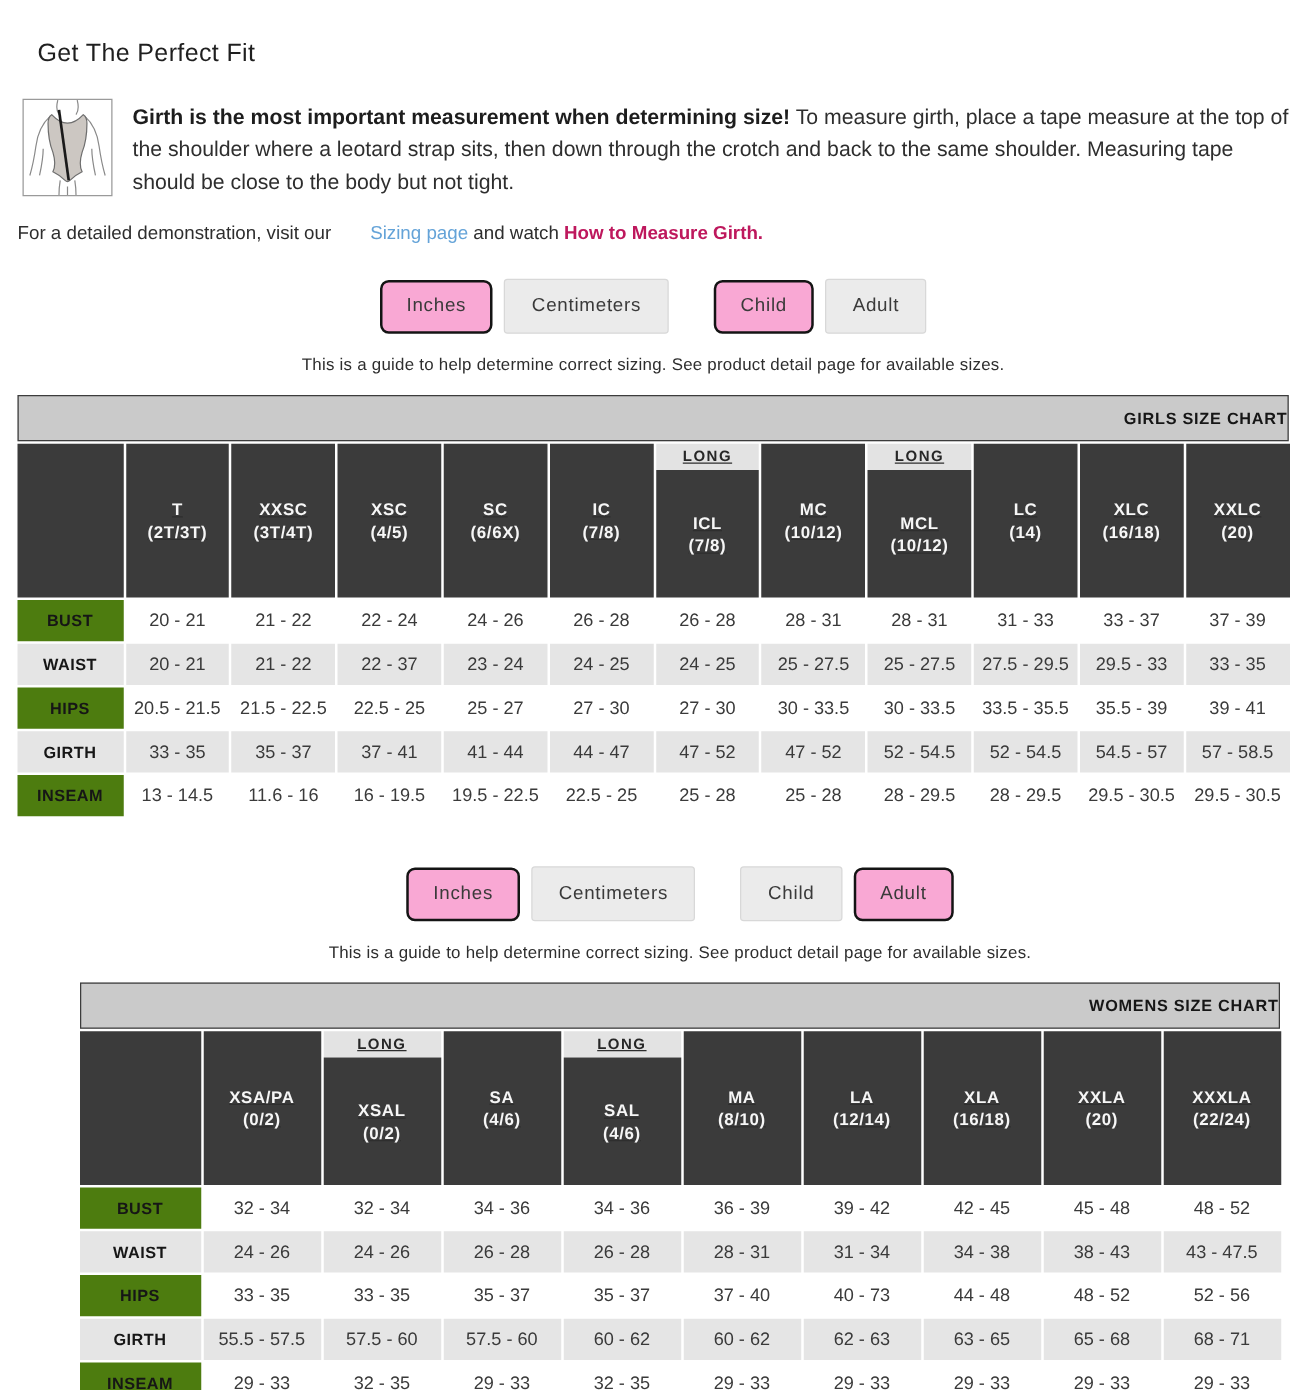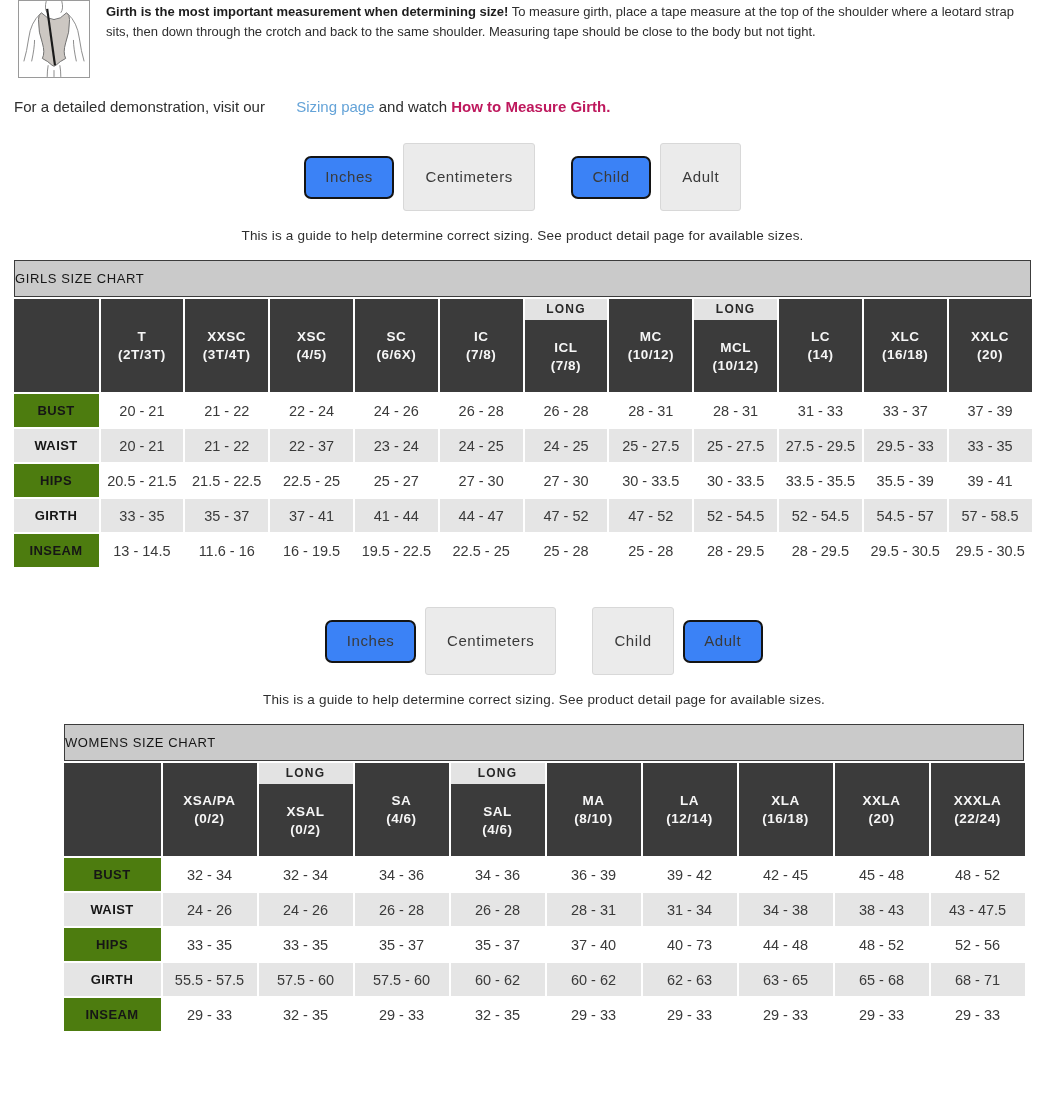--- a/index.html
+++ b/index.html
@@ -18,51 +18,51 @@
   }
   main{padding:0 10px 10px 14px;}
 
   .page-title{
     font-size:20px;font-weight:500;color:#1f1f1f;
     letter-spacing:.3px;margin:32px 0 24px 16px;
   }
   .intro{display:flex;gap:16px;margin:0 0 20px 4px;align-items:flex-start;}
   .fit-icon{width:72px;height:78px;border:1px solid #9a9a9a;flex:none;background:#fff;}
   .fit-icon svg{width:100%;height:100%;display:block;}
-  .intro-text{margin:2px 0 0;font-size:13px;line-height:1.52;color:#2e2e2e;max-width:940px;}
+  .intro-text{margin:2px 0 0;font-size:17px;line-height:1.52;color:#2e2e2e;max-width:940px;}
   .intro-text strong{color:#1d1d1d;}
   .demo-line{font-size:15px;margin:0 0 28px 0;color:#2e2e2e;}
   .demo-line a{color:var(--link-blue);text-decoration:none;cursor:pointer;margin-left:27px;}
   .demo-line strong{color:#be185d;}
 
   .btn-row{display:flex;justify-content:center;align-items:center;gap:9px;margin:0 0 17px;}
   .btn{
     font-family:inherit;font-size:15px;letter-spacing:.6px;color:#3a3a3a;
     background:#ebebeb;border:1px solid #d8d8d8;border-radius:3px;
-    padding:24px 21px;line-height:1.2;cursor:pointer;
+    padding:12px 21px;line-height:1.2;cursor:pointer;
   }
   .btn.selected{
-    background:#3b82f6;border:2.5px solid #141414;border-radius:7px;
+    background:#f9a8d4;border:2.5px solid #141414;border-radius:7px;
     padding:10.5px 19.5px;
   }
   .btn-gap{width:18px;flex:none;}
 
   .note{text-align:center;font-size:13.5px;color:#2e2e2e;margin:0 0 17px;letter-spacing:.2px;}
 
   .chart-title{
     background:var(--chart-titlebar-bg);border:1px solid #3c3c3c;
-    text-align:left;font-weight:normal;font-size:13px;letter-spacing:.6px;
+    text-align:right;font-weight:bold;font-size:13px;letter-spacing:.6px;
     color:#161616;padding:10px 0;
   }
   table{
     border-collapse:separate;border-spacing:2.5px;
     width:calc(100% + 5px);margin-left:-2.5px;table-layout:fixed;
   }
   th,td{padding:0;}
-  thead th{height:93px;vertical-align:top;}
+  thead th{height:123px;vertical-align:top;text-decoration:underline;}
   thead th.corner{background:var(--table-header-bg);}
   .th-wrap{display:flex;flex-direction:column;height:100%;}
   .long-badge{
     background:var(--long-badge-bg);color:#272727;font-size:12px;font-weight:bold;
     letter-spacing:1.2px;text-align:center;padding:3px 0 4px;flex:none;
   }
   .th-content{
     flex:1;background:var(--table-header-bg);color:#f6f6f6;
     display:flex;flex-direction:column;justify-content:center;gap:3px;
     text-align:center;font-weight:bold;font-size:13.5px;letter-spacing:.5px;
@@ -81,20 +81,21 @@
   #womens-chart col.label-col{width:97px;}
 
   .chart-section.womens{margin-top:38px;}
   .womens .inner{margin-left:50px;margin-right:7px;}
 </style>
 </head>
 <body>
 
 <main>
 
+  <h1 class="page-title">Get The Perfect Fit</h1>
 
   <div class="intro">
     <div class="fit-icon">
       <svg viewBox="0 0 72 78" xmlns="http://www.w3.org/2000/svg" fill="none">
         <path d="M28 0 Q26 8 29 12 M44 0 Q46 8 43 12" stroke="#8a8a8a" stroke-width="1"></path>
         <path d="M22 13 Q12 22 10 38 Q8 52 5 62" stroke="#8a8a8a" stroke-width="1"></path>
         <path d="M50 13 Q60 22 62 38 Q64 52 67 62" stroke="#8a8a8a" stroke-width="1"></path>
         <path d="M13 62 Q16 48 16 40 M59 62 Q56 48 56 40" stroke="#8a8a8a" stroke-width="1"></path>
         <path d="M30 66 Q29 72 29 78 M42 66 Q43 72 43 78 M36 71 L36 78" stroke="#8a8a8a" stroke-width="1"></path>
         <path d="M23 12 Q36 26 49 12 Q52 14 52 19 Q52 33 48 43 Q45 53 48 59 Q42 62 38 66 Q36 68 34 66 Q30 62 24 59 Q27 53 24 43 Q20 33 20 19 Q20 14 23 12 Z" fill="#ccc7c2" stroke="#6e6e6e" stroke-width="1"></path>

